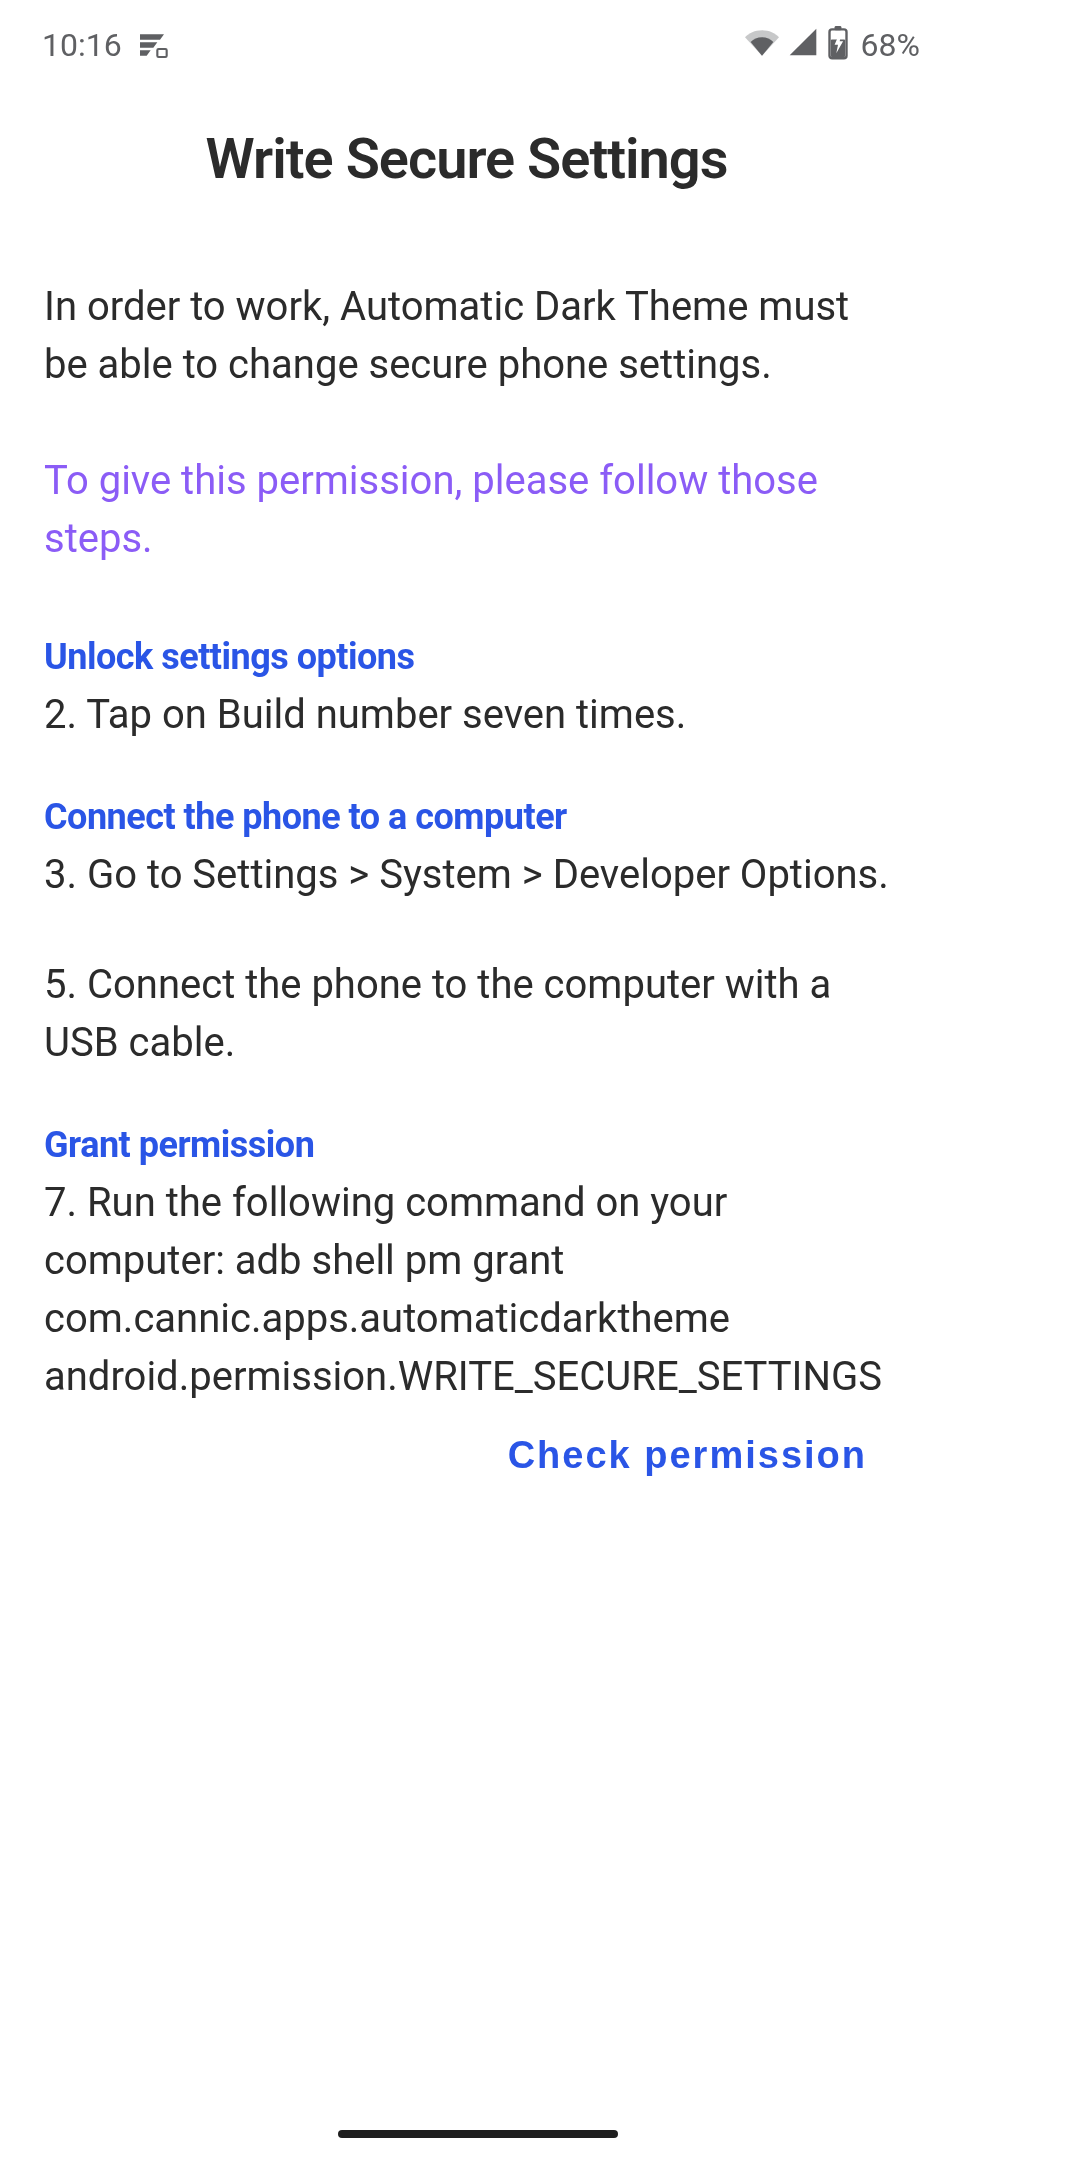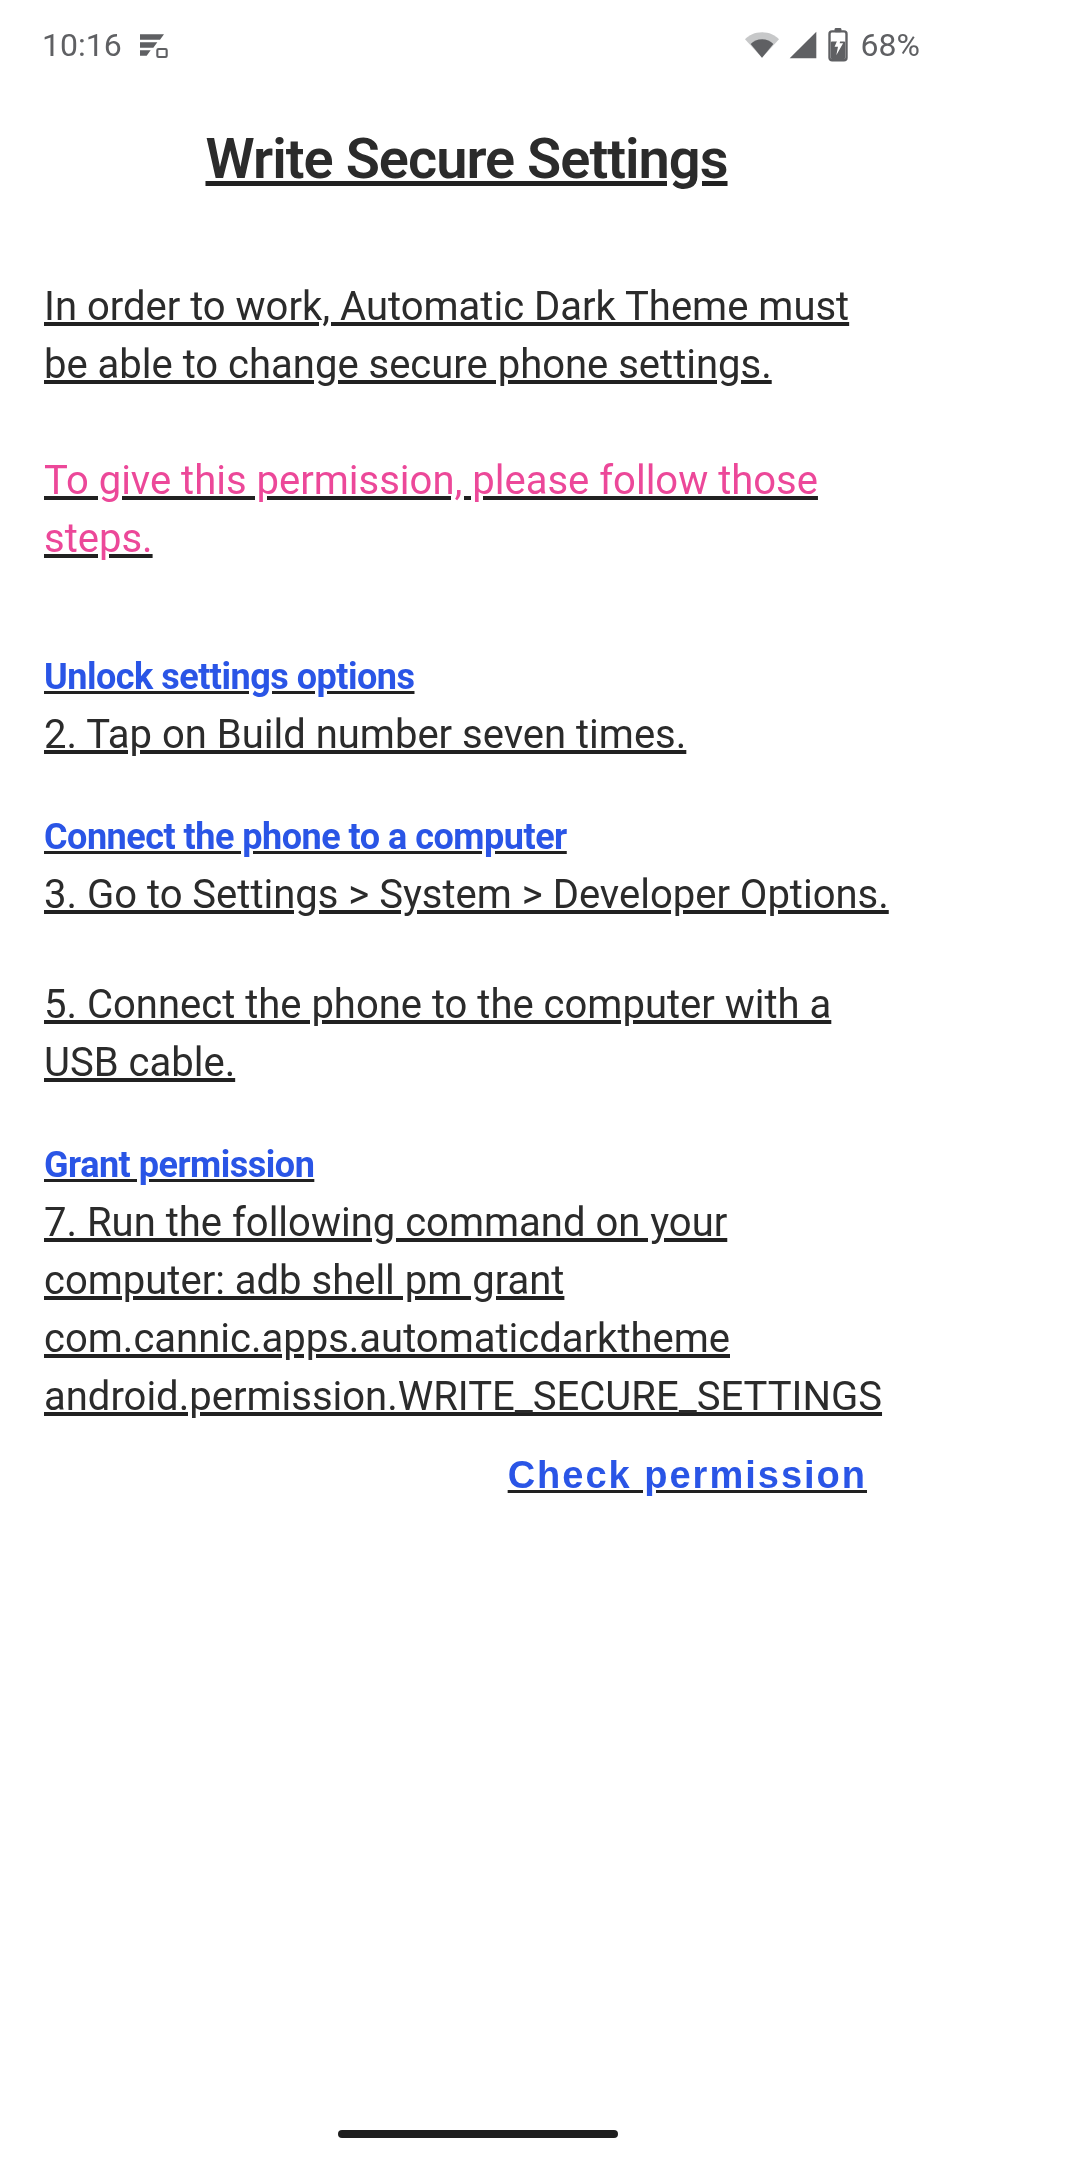--- a/index.html
+++ b/index.html
@@ -1,24 +1,24 @@
 <!DOCTYPE html>
 <html><head>
   <meta charset="utf-8">
   <style>
     * { margin: 0; padding: 0; box-sizing: border-box; }
     html, body { width: 1080px; height: 2160px; background: #ffffff; font-family: Roboto, "Helvetica Neue", Arial, sans-serif; color: #212121; }
     .status-bar { display: flex; justify-content: space-between; align-items: center; padding: 18px 36px 0 42px; height: 72px; color: #5f6063; font-size: 32px; }
     .status-left { display: flex; align-items: center; gap: 14px; }
-    .status-right { display: flex; align-items: center; gap: 8px; }
+    .status-right { display: flex; align-items: flex-start; gap: 8px; }
     .status-icon svg { display: block; }
-    .content { padding: 36px 67px 0 44px; text-decoration: underline; }
+    .content { padding: 36px 67px 0 44px; }
     .page-title { font-size: 56px; font-weight: 600; color: #2b2b2b; text-align: center; margin-top: 18px; margin-bottom: 86px; letter-spacing: -1px; }
     .intro-1 { font-size: 40px; line-height: 1.45; color: #2b2b2b; margin-bottom: 58px; }
-    .intro-2 { font-size: 40px; line-height: 1.45; color: #ec4899; margin-bottom: 88px; }
+    .intro-2 { font-size: 40px; line-height: 1.45; color: #8b5cf6; margin-bottom: 68px; }
     .section-heading { font-size: 36px; font-weight: 700; color: #2a55e6; margin-bottom: 8px; letter-spacing: -0.5px; }
     .step { font-size: 40px; line-height: 1.45; color: #2b2b2b; margin-bottom: 52px; }
     .step-tight { margin-bottom: 52px; }
     .section-gap { margin-top: 8px; }
     .link { color: #2a55e6; text-decoration: underline; word-break: break-all; }
     .check-btn-row { display: flex; justify-content: flex-end; padding-right: 22px; margin-top: 10px; }
     .check-btn { background: transparent; border: none; color: #2a55e6; font-size: 38px; font-weight: 600; letter-spacing: 2px; cursor: pointer; }
     .nav-handle { position: absolute; bottom: 22px; left: 50%; transform: translateX(-50%); width: 280px; height: 8px; background: #1f1f1f; border-radius: 4px; }
     .root { position: relative; width: 956px; height: 2160px; }
   </style>

